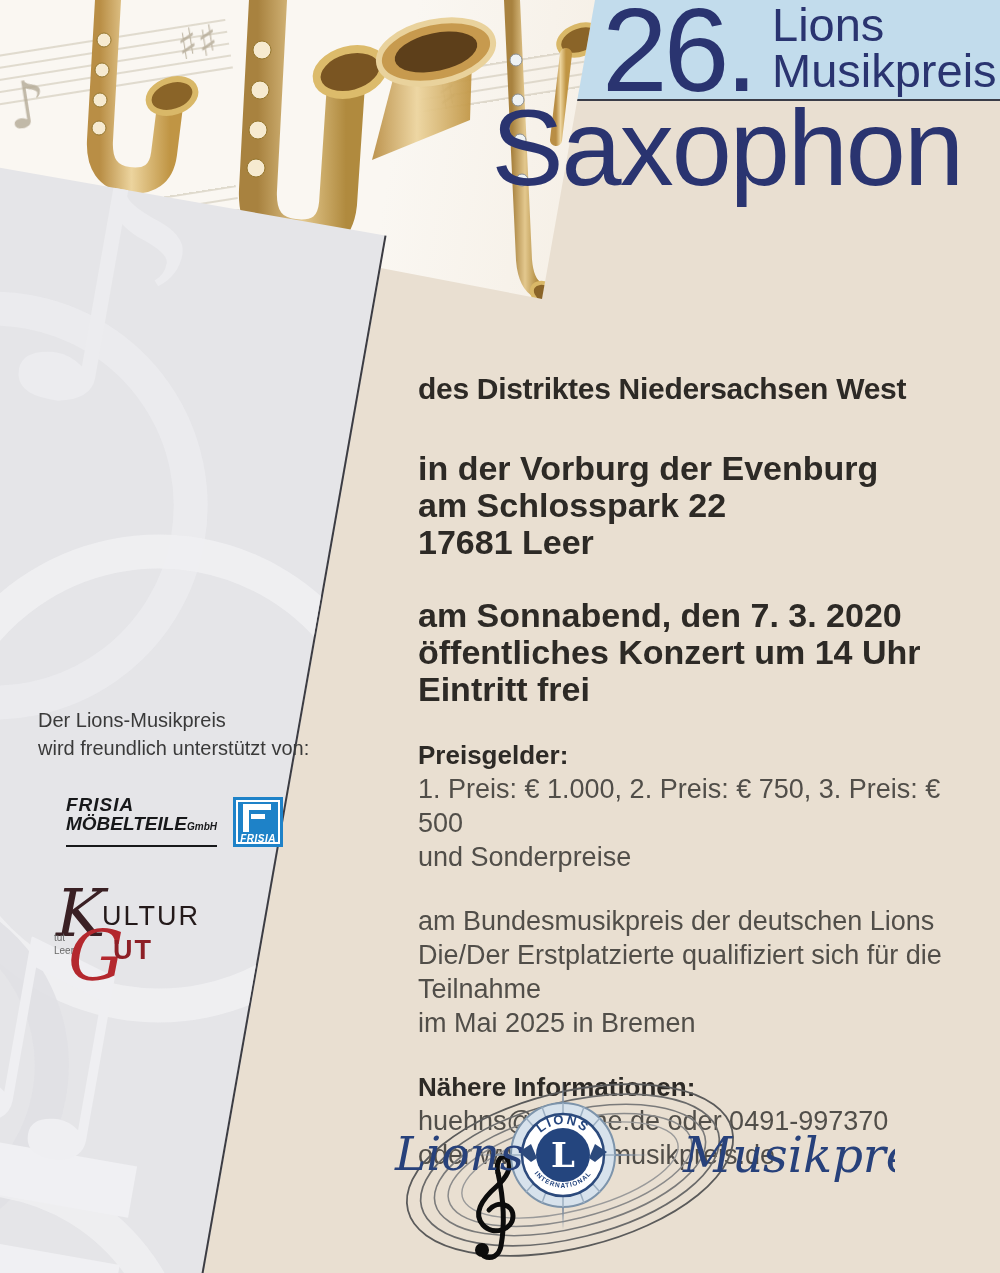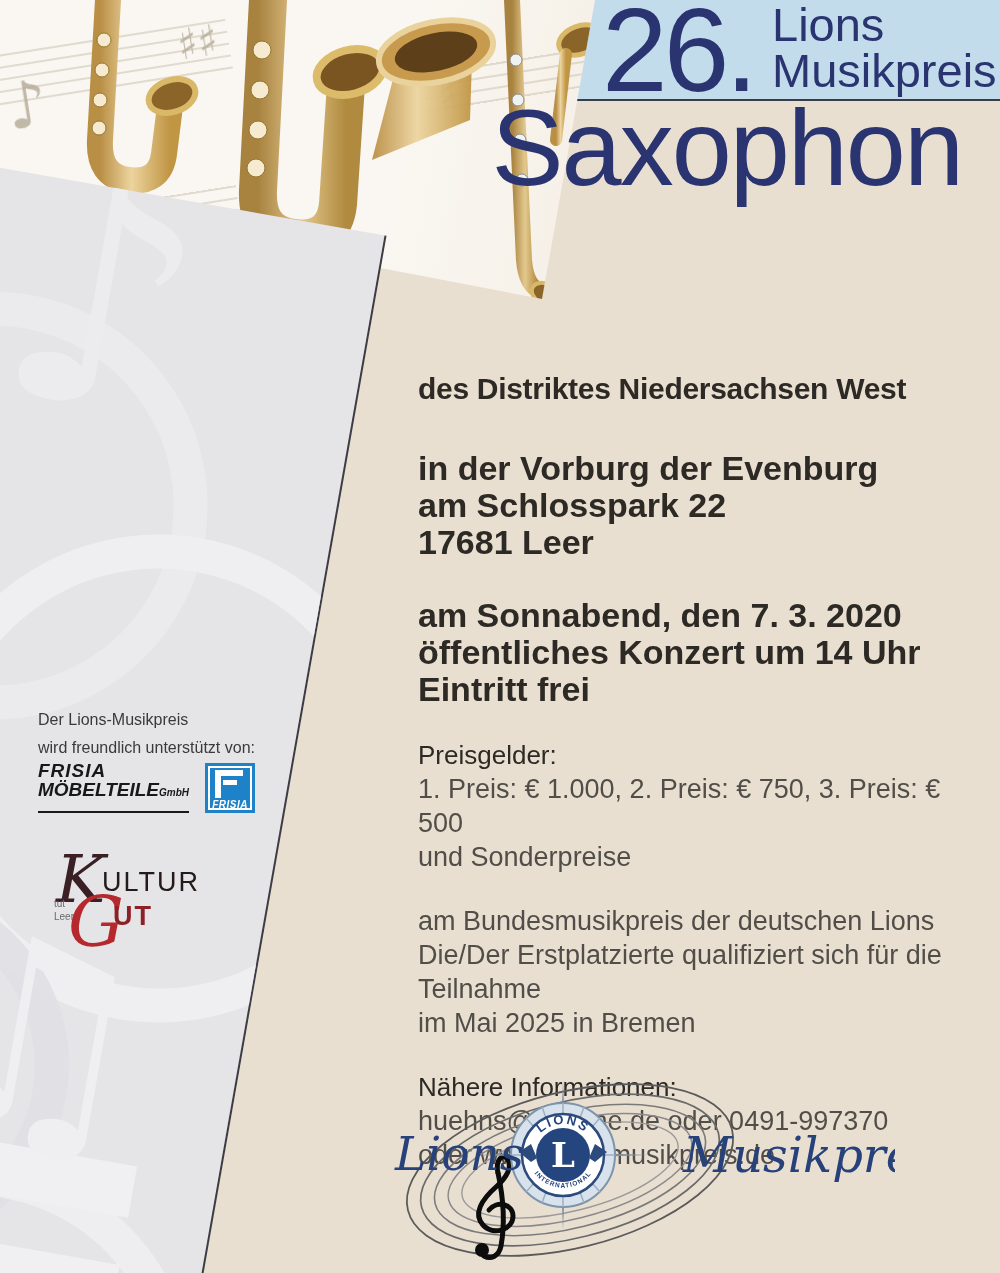--- a/index.html
+++ b/index.html
@@ -53,28 +53,28 @@
     color:#2a3470;font-size:108px;line-height:104px;letter-spacing:-2px;
     font-weight:400;
   }
   
   .content{position:absolute;left:418px;top:372px;width:560px;z-index:50;color:#2d2a26;}
   .content .h-sub{font-size:30px;font-weight:bold;margin:0 0 44px 0;letter-spacing:-.3px;}
   .content .bold-line{font-size:34px;font-weight:bold;line-height:37px;}
   .content .light-line{font-size:27px;font-weight:normal;color:#514e49;line-height:34px;}
   .content .gap-lg{height:36px;}
   .content .gap-md{height:30px;}
-  .content .bold-head{font-size:26px;font-weight:normal;line-height:34px;}
+  .content .bold-head{font-size:26px;font-weight:bold;line-height:34px;}
   
   .sidebar{position:absolute;left:38px;top:706px;z-index:60;width:280px;}
-  .sidebar .intro{font-size:16px;color:#3a3a3a;line-height:28px;}
+  .sidebar .intro{font-size:20px;color:#3a3a3a;line-height:28px;margin-bottom:34px;}
   .logo-koester{margin-bottom:40px;}
   .logo-koester .k-name{font-size:35px;font-weight:bold;color:#1987c9;letter-spacing:2px;font-style:italic;}
   .logo-koester .k-tag{font-size:16px;font-style:italic;color:#3fa43a;margin-left:20px;margin-top:-2px;}
-  .logo-frisia{display:flex;align-items:center;gap:16px;margin-bottom:36px;}
+  .logo-frisia{display:flex;align-items:center;gap:16px;margin-bottom:36px;margin-left:28px;}
   .frisia-text{font-style:italic;font-weight:bold;color:#17181a;border-bottom:2px solid #17181a;padding-bottom:8px;}
   .frisia-text .f1{font-size:19px;letter-spacing:1px;line-height:18px;}
   .frisia-text .f2{font-size:19px;letter-spacing:0;line-height:20px;}
   .frisia-text .f2 .gmbh{font-size:10px;}
   .frisia-icon{width:50px;height:50px;background:#1e82c8;position:relative;flex:0 0 auto;}
   .frisia-icon .fi-border{position:absolute;inset:3px;border:2px solid #fff;}
   .frisia-icon .fi-f{position:absolute;left:10px;top:7px;width:22px;height:22px;
      border-left:6px solid #fff;border-top:6px solid #fff;}
   .frisia-icon .fi-f::after{content:"";position:absolute;left:2px;top:4px;width:14px;height:5px;background:#fff;}
   .frisia-icon .fi-label{position:absolute;left:0;right:0;bottom:3px;text-align:center;

